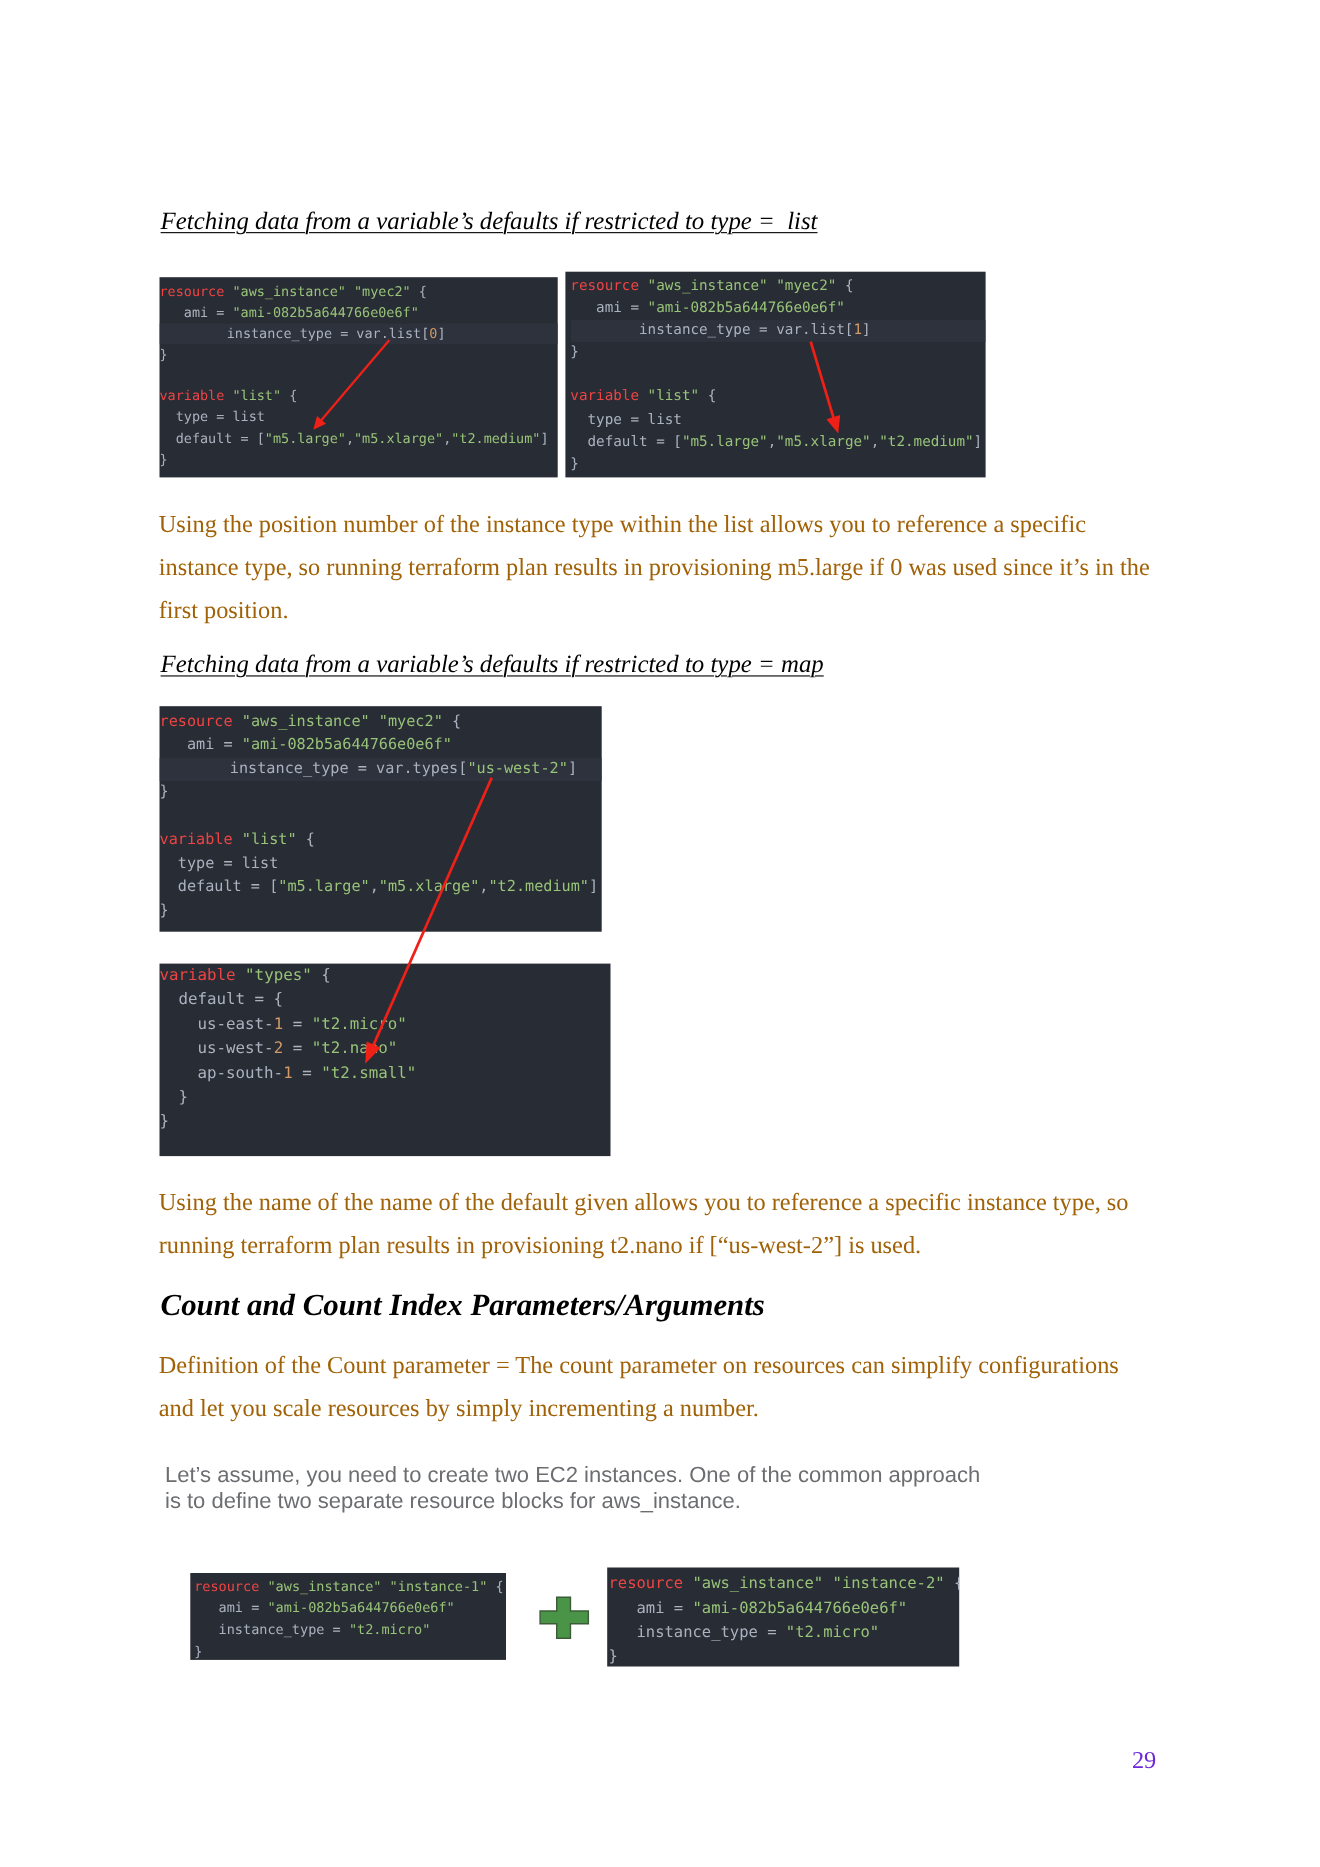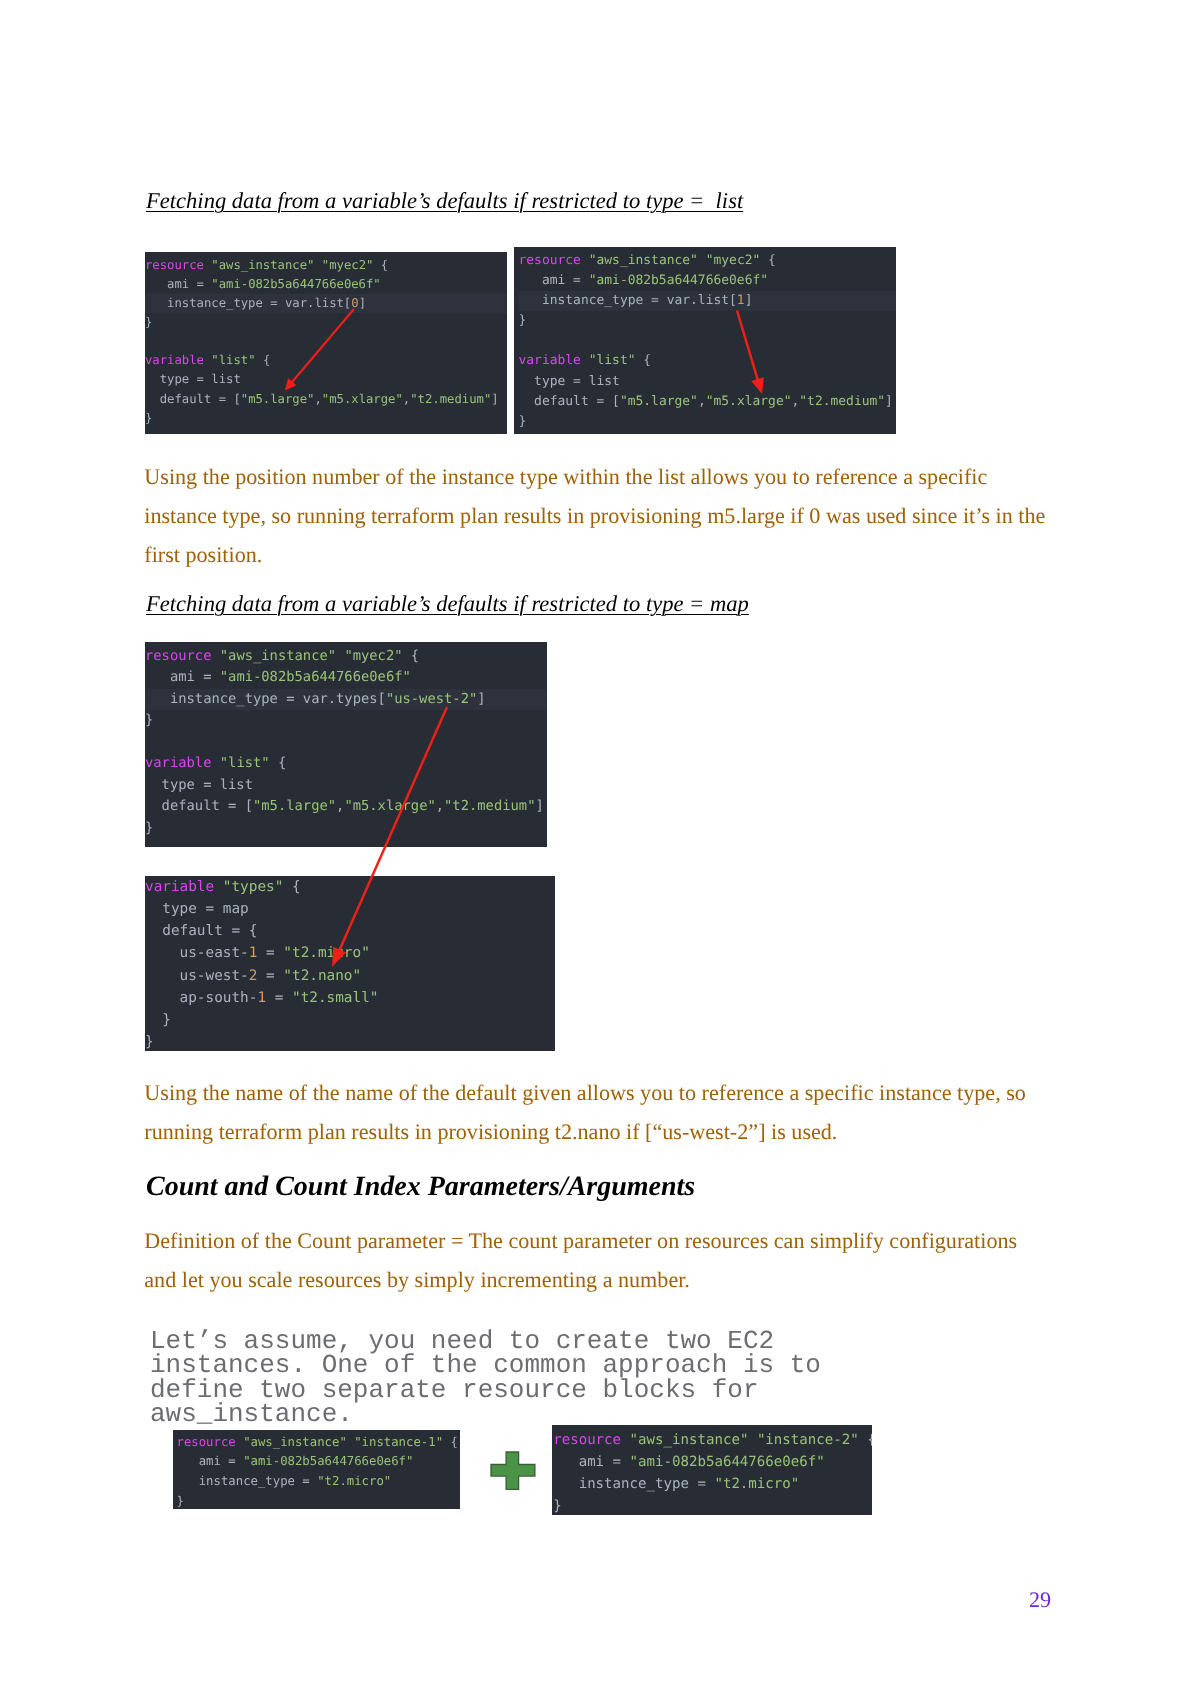--- a/index.html
+++ b/index.html
@@ -9,31 +9,31 @@
        -webkit-font-smoothing:antialiased;text-rendering:geometricPrecision;}
   .pg{position:absolute;left:0;top:0;width:990px;height:1697px;background:#fff;margin-top:48px;}
   
   .para{position:absolute;font-family:"Liberation Serif",serif;font-size:22.14px;color:#a16207;
         line-height:38.8px;}
   .hdr-italic{position:absolute;font-family:"Liberation Serif",serif;font-size:22.57px;
               font-style:italic;color:#000;white-space:pre;}
   .hdr-italic u{text-decoration-thickness:1px;text-underline-offset:3px;}
   .hdr-bold{position:absolute;font-family:"Liberation Serif",serif;font-size:28px;
             font-style:italic;font-weight:bold;color:#000;white-space:pre;}
-  .greytext{position:absolute;font-family:Liberation Mono, monospace;font-size:26px;
+  .greytext{position:absolute;font-family:Liberation Sans, sans-serif;font-size:20px;
             color:#6b6d70;line-height:24.4px;}
   .pageno{position:absolute;font-family:"Liberation Serif",serif;font-size:22.14px;color:#6d28d9;}
   
   .code{position:absolute;background:#282c34;overflow:hidden;
         font-family:"DejaVu Sans Mono",monospace;color:#abb2bf;box-sizing:border-box;}
   .code .ln{white-space:pre;display:block;}
-  .kw{color:#d946ef;}
+  .kw{color:#ef4444;}
   .str{color:#98c379;}
   .num{color:#d19a66;}
-  .hl{background:#2d323d;}
+  .hl{background:#2d323d;padding-left:39px;}
   svg.arrow{position:absolute;overflow:visible;pointer-events:none;}
   svg.plusicon{position:absolute;}
 </style>
 </head>
 <body>
 
 <div class="pg">
 
   <div class="hdr-italic" style="left:146px;top:140px;"><u>Fetching data from a variable’s defaults if restricted to type =  list</u></div>
 
@@ -81,21 +81,20 @@
       <span class="ln">}</span>
       <span class="ln">​</span>
       <span class="ln"><span class="kw">variable</span> <span class="str">"list"</span> {</span>
       <span class="ln">  type = list</span>
       <span class="ln">  default = [<span class="str">"m5.large"</span>,<span class="str">"m5.xlarge"</span>,<span class="str">"t2.medium"</span>]</span>
       <span class="ln">}</span>
     </div>
 
   <div class="code" id="cb-map-types" style="left:145px;top:828px;width:410px;height:175px;font-size:14.37px;line-height:22.14px;padding-top:0px;">
       <span class="ln"><span class="kw">variable</span> <span class="str">"types"</span> {</span>
-      <span class="ln">  type = map</span>
       <span class="ln">  default = {</span>
       <span class="ln">    us-east-<span class="num">1</span> = <span class="str">"t2.micro"</span></span>
       <span class="ln">    us-west-<span class="num">2</span> = <span class="str">"t2.nano"</span></span>
       <span class="ln">    ap-south-<span class="num">1</span> = <span class="str">"t2.small"</span></span>
       <span class="ln">  }</span>
       <span class="ln">}</span>
     </div>
 
   <svg class="arrow" id="arrow-2" style="left:0;top:0;" width="1200" height="1697">
       <line x1="447" y1="659" x2="339.2811082659986" y2="902.5383639203508" stroke="#ee2018" stroke-width="2.5"></line>

